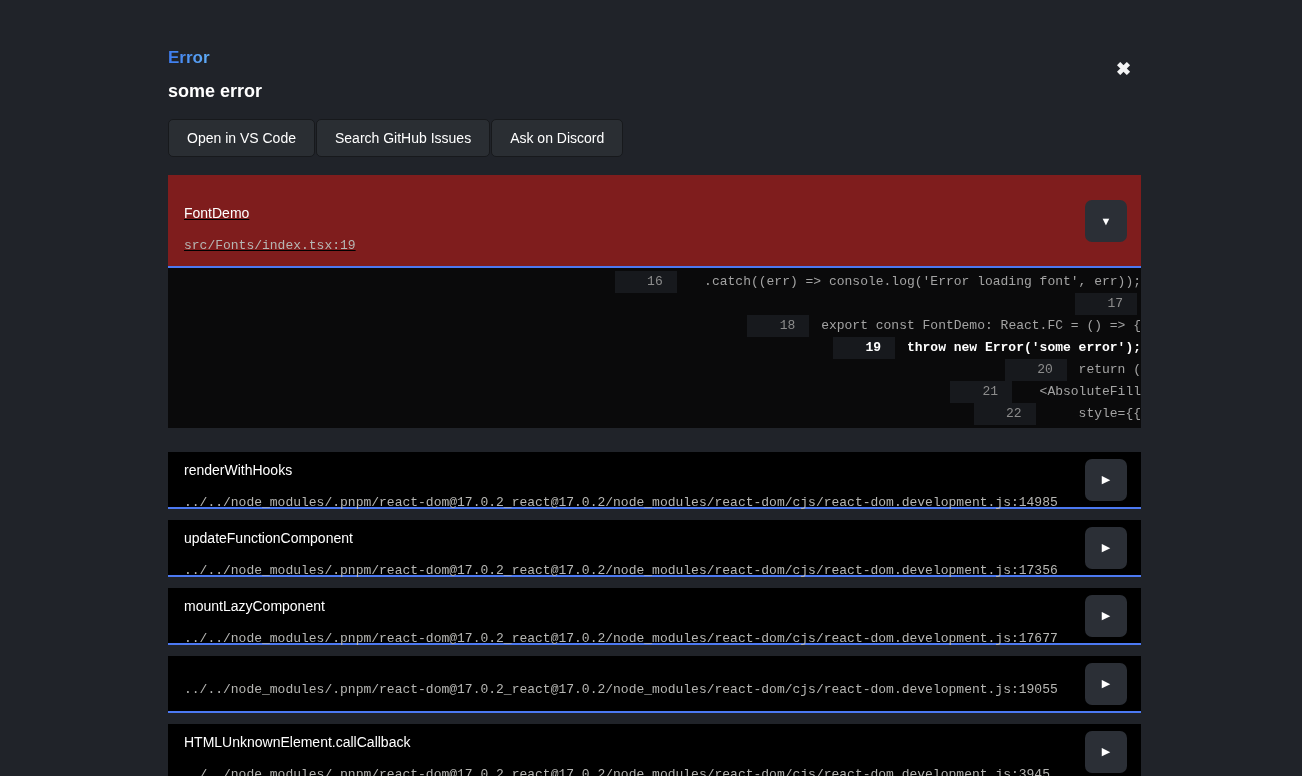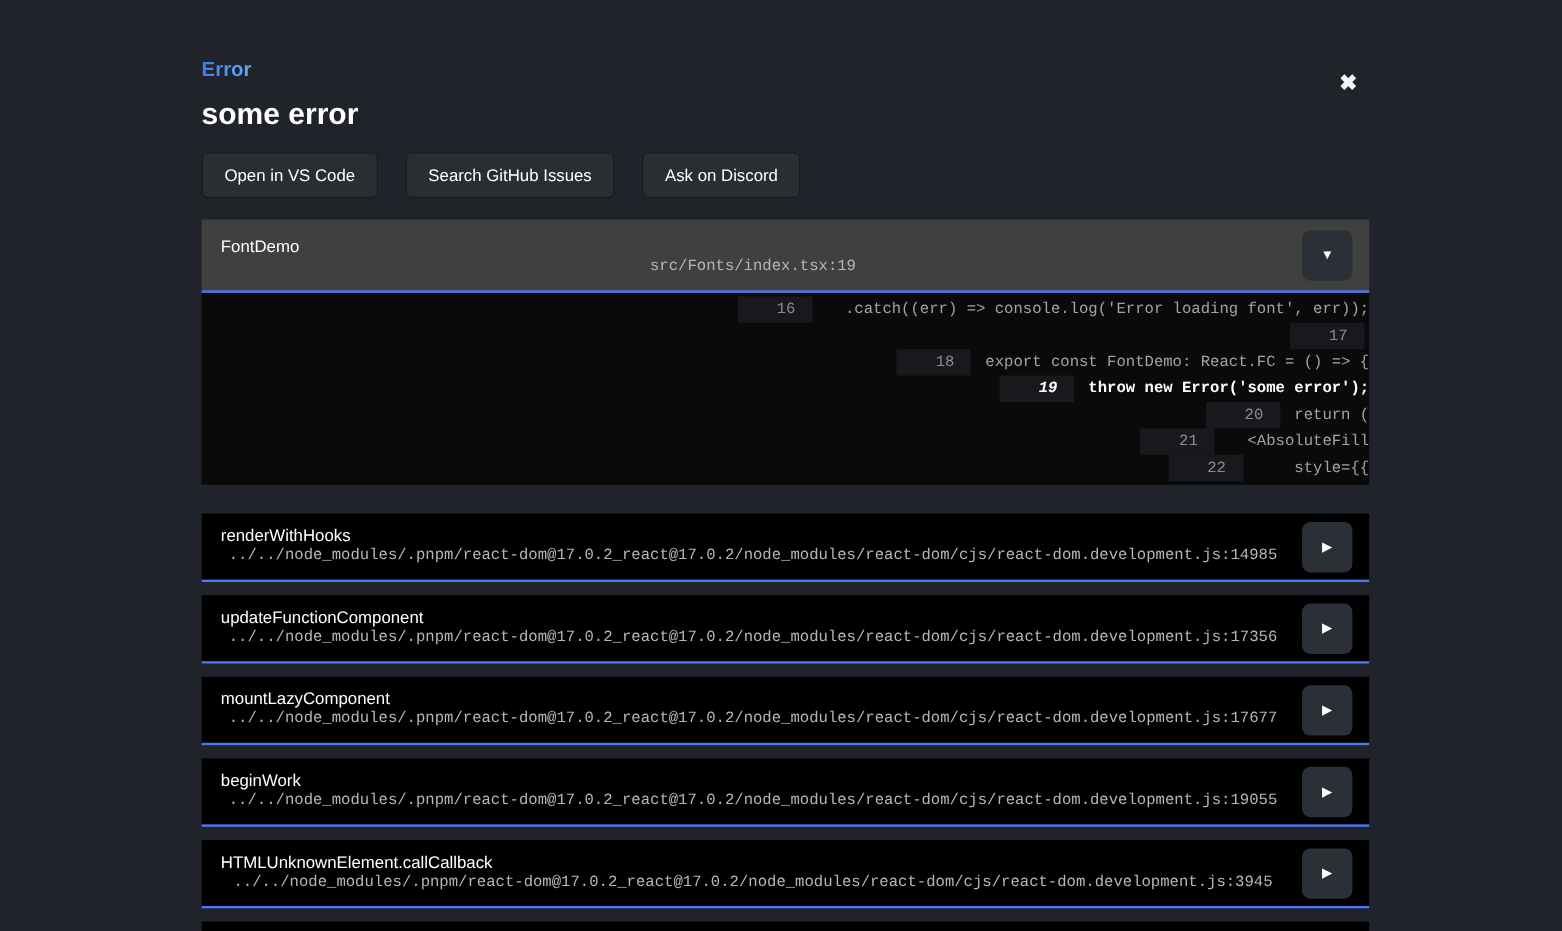--- a/index.html
+++ b/index.html
@@ -20,72 +20,72 @@
     font-size: 17px;
     font-weight: 700;
     background: linear-gradient(90deg, var(--grad-start, #3c7bf0), var(--grad-end, #61aef7));
     -webkit-background-clip: text;
     background-clip: text;
     color: transparent;
     width: fit-content;
   }
   .error-message {
     margin-top: 13px;
-    font-size: 25px;
+    font-size: 18px;
     font-weight: 700;
     color: #ffffff;
   }
   .close-btn {
     position: absolute;
     left: 948px; top: 60px;
     color: #f3f4f5;
     font-size: 18px;
     font-weight: 700;
     cursor: pointer;
     line-height: 1;
   }
   
   .actions {
     margin-top: 17px;
     display: flex;
-    gap: 23px;
+    gap: 1px;
   }
   .action-btn {
     height: 38px;
     padding: 0 18px;
     background: #2a2e33;
     border: 1px solid #17191c;
     border-radius: 5px;
     color: #ffffff;
     font-size: 14px;
     font-family: "Liberation Sans", sans-serif;
     display: flex;
     align-items: center;
     cursor: pointer;
   }
   
   .frame-head {
     position: relative;
-    background: #404040;
+    background: #7f1d1d;
     border-bottom: 2px solid var(--accent, #4c79f2);
-    padding: 14px 70px 13px 16px;
+    padding: 30px 70px 13px 16px;
+    text-decoration: underline;
   }
   .frame-title {
     font-size: 14px;
     color: #ffffff;
     line-height: 17px;
   }
   .frame-path {
-    margin-top: 0;
+    margin-top: 16px;
     font-family: "Liberation Mono", monospace;
     font-size: 13px;
     color: #b6b6b3;
     line-height: 15px;
     white-space: nowrap;
-    text-align: center;
   }
   .chevron-btn {
     position: absolute;
     right: 14px; top: 50%;
     transform: translateY(-50%);
     width: 42px; height: 42px;
     background: #2b2f36;
     border: none;
     border-radius: 7px;
     color: #ffffff;
@@ -115,21 +115,21 @@
     background: #17191d;
     color: #8c8c8c;
     text-align: right;
     padding-right: 14px;
   }
   .code-line .src {
     padding-left: 4px;
     color: #a3a3a3;
     white-space: pre;
   }
-  .code-line.hl .gutter { color: #ffffff; font-weight: 700; font-style: italic; }
+  .code-line.hl .gutter { color: #ffffff; font-weight: 700; }
   .code-line.hl .src    { color: #ffffff; font-weight: 700; }
   
   .stack-list { margin-top: 24px; }
   .stack-frame {
     position: relative;
     background: #000000;
     border-bottom: 2px solid var(--accent, #4c79f2);
     margin-bottom: 11px;
     height: 57px;
     padding: 10px 70px 12px 16px;
@@ -226,21 +226,20 @@
 
       <div class="stack-frame">
         <div class="frame-title">mountLazyComponent</div>
         <div class="frame-path">../../node_modules/.pnpm/react-dom@17.0.2_react@17.0.2/node_modules/react-dom/cjs/react-dom.development.js:17677</div>
         <button class="chevron-btn">
           <span>▶</span>
         </button>
       </div>
 
       <div class="stack-frame">
-        <div class="frame-title">beginWork</div>
         <div class="frame-path">../../node_modules/.pnpm/react-dom@17.0.2_react@17.0.2/node_modules/react-dom/cjs/react-dom.development.js:19055</div>
         <button class="chevron-btn">
           <span>▶</span>
         </button>
       </div>
 
       <div class="stack-frame">
         <div class="frame-title">HTMLUnknownElement.callCallback</div>
         <div class="frame-path">../../node_modules/.pnpm/react-dom@17.0.2_react@17.0.2/node_modules/react-dom/cjs/react-dom.development.js:3945</div>
         <button class="chevron-btn">

